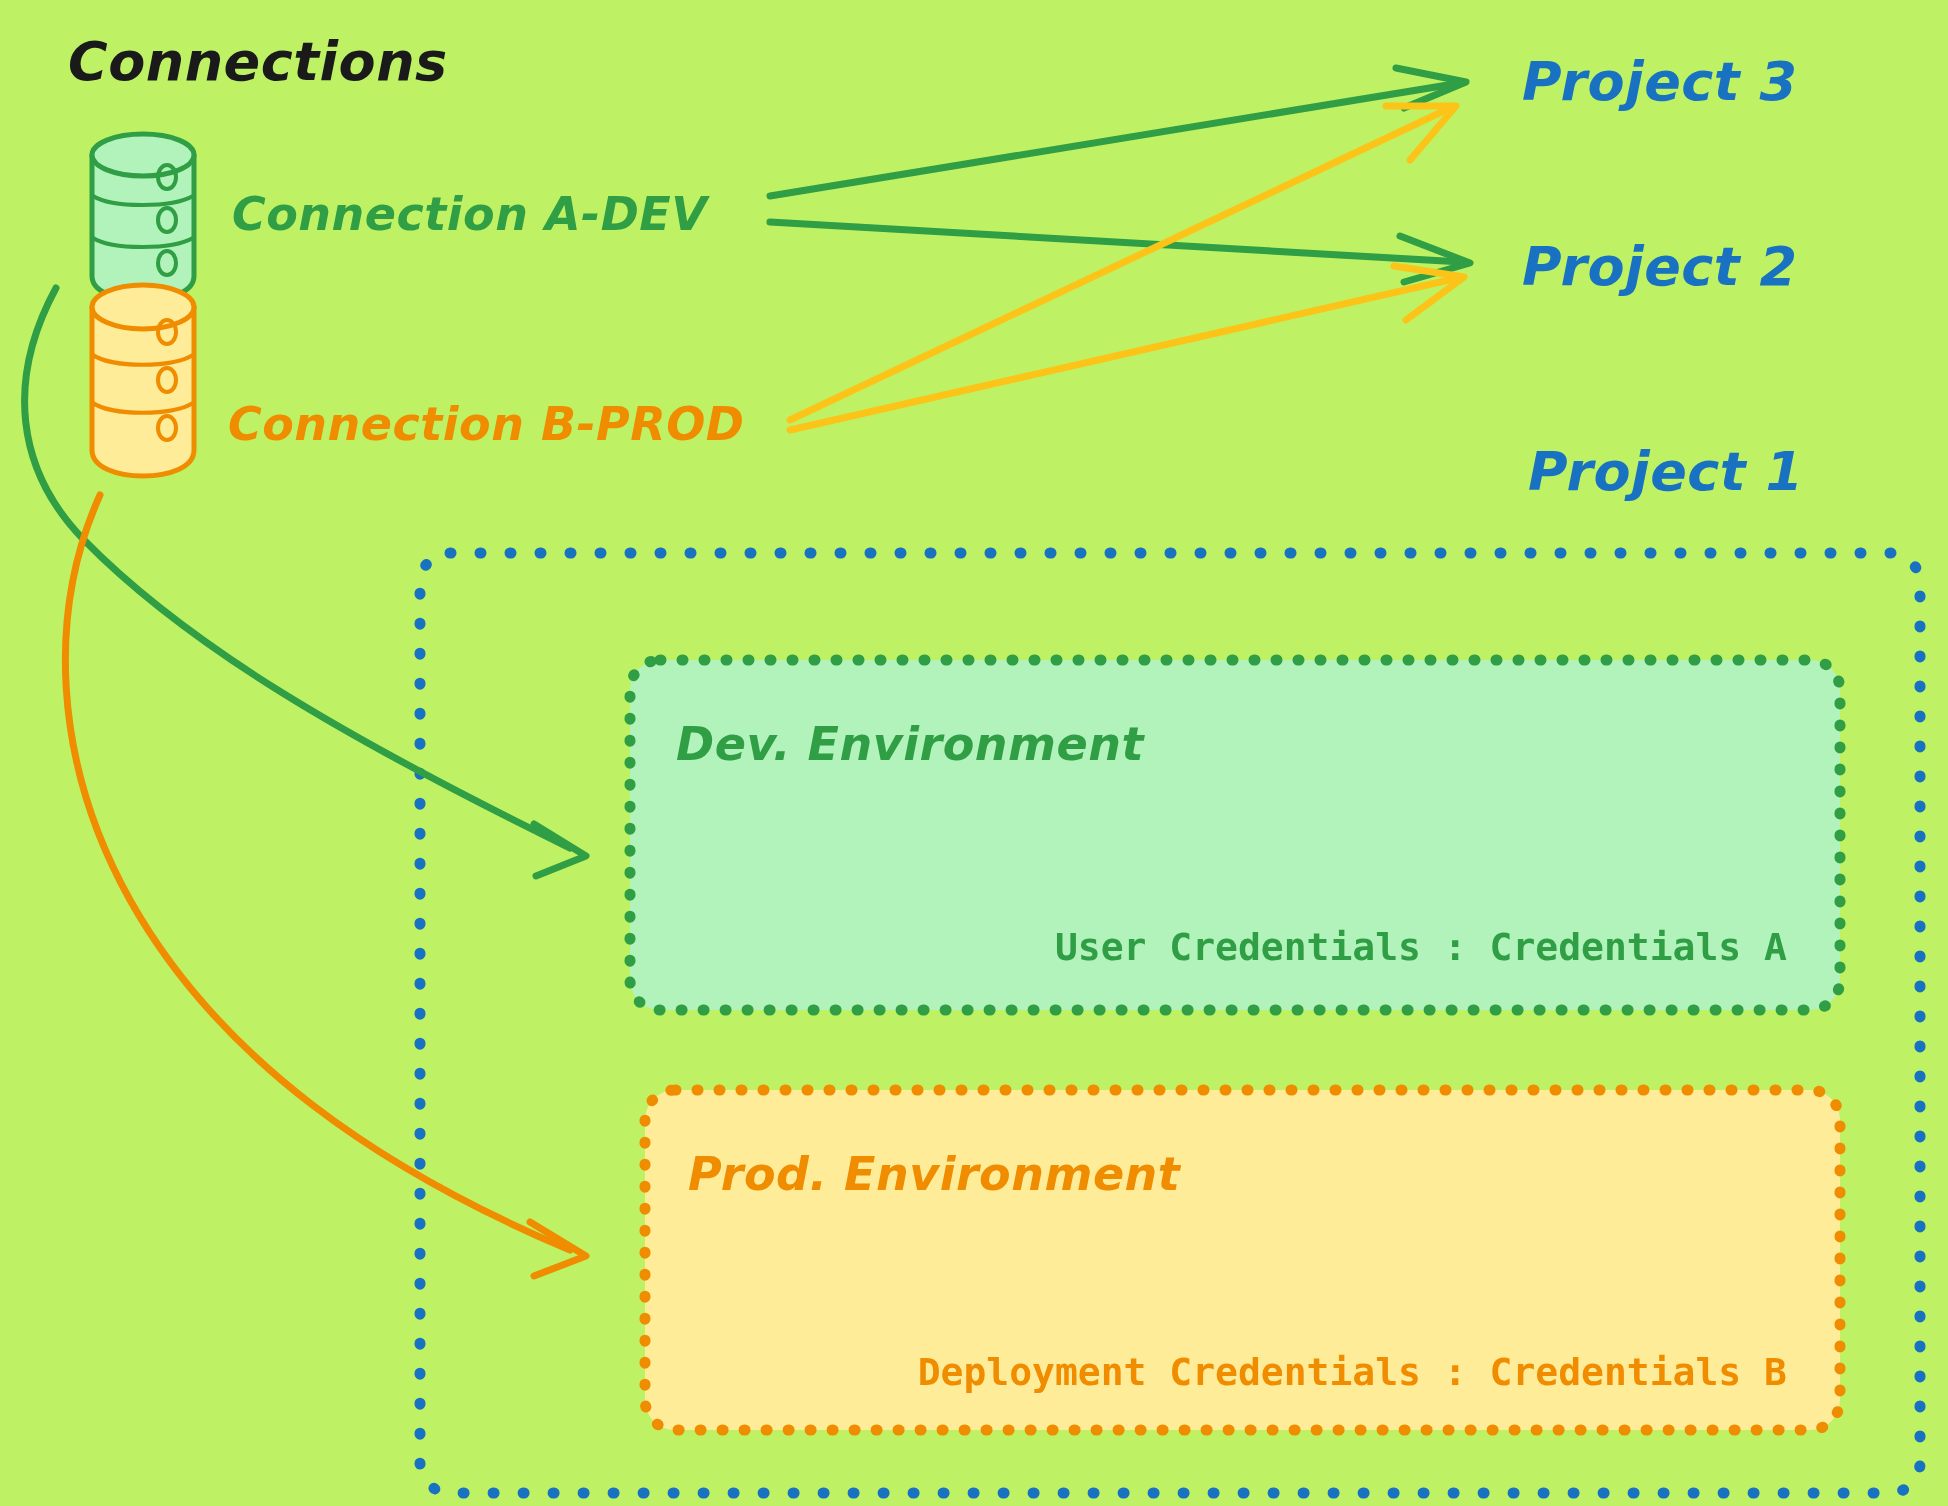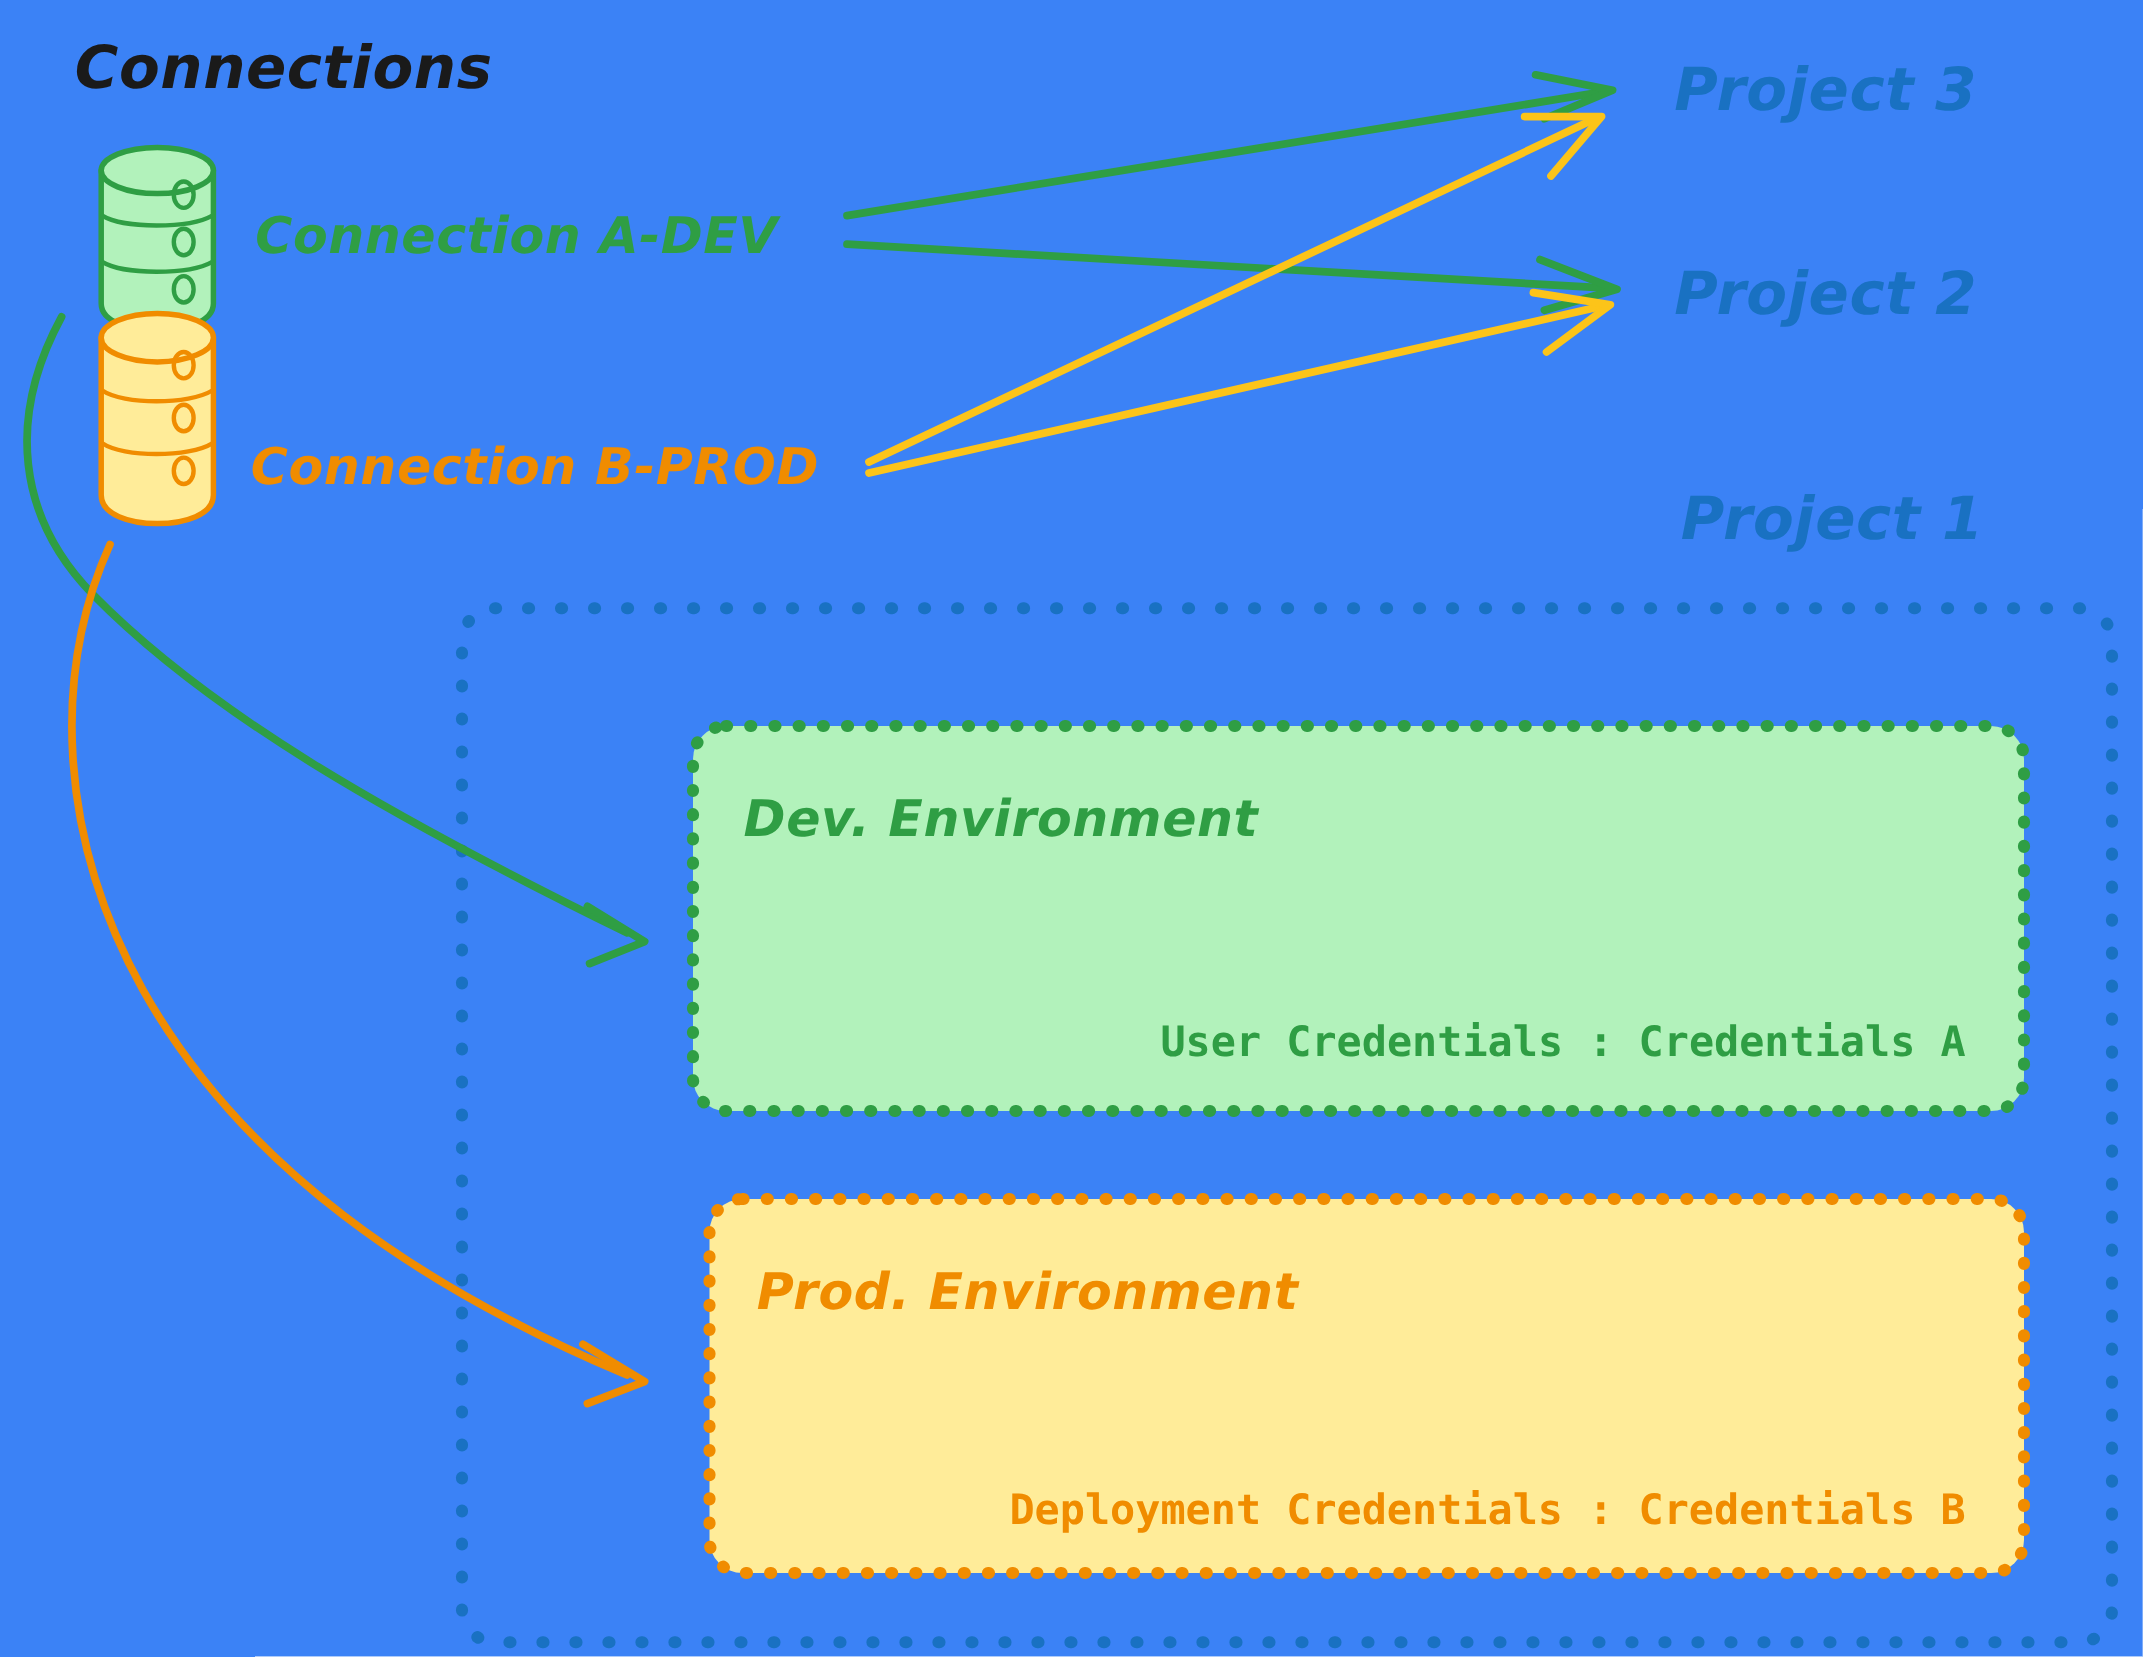--- a/index.html
+++ b/index.html
@@ -7,21 +7,21 @@
     padding: 0;
     background: #ffffff;
   }
   body {
     font-family: "DejaVu Sans", sans-serif;
   }
   #canvas {
     position: relative;
     width: 1948px;
     height: 1506px;
-    background: #3b82f6;
+    background: #bef264;
     overflow: hidden;
   }
   svg.layer {
     position: absolute;
     top: 0;
     left: 0;
     width: 1948px;
     height: 1506px;
   }
   .hand-title {

